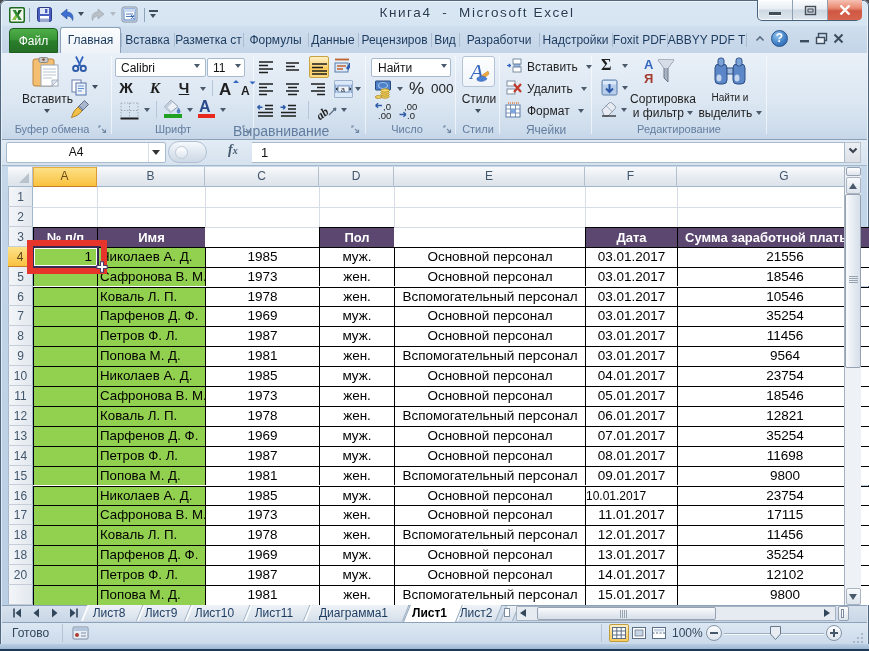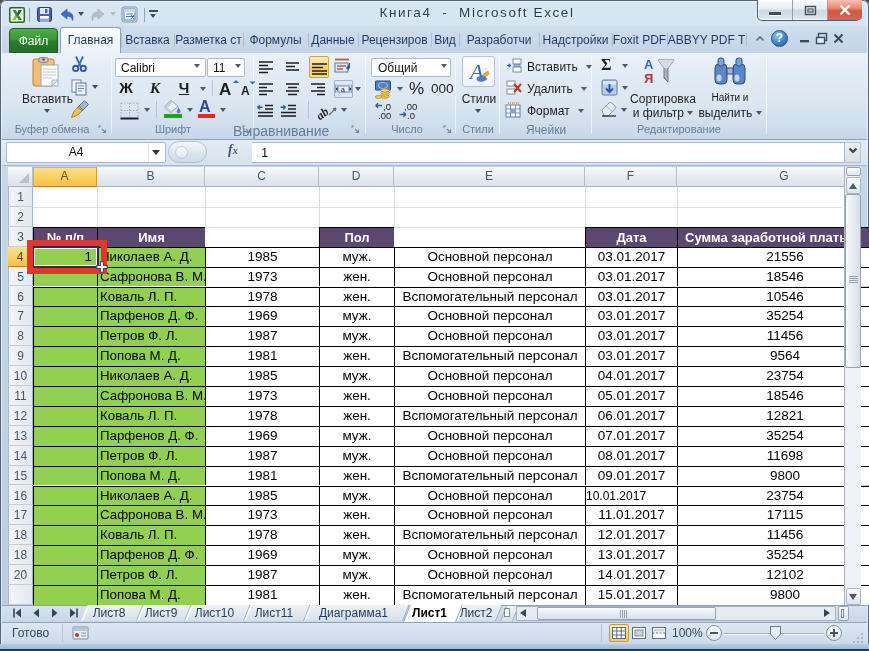--- a/index.html
+++ b/index.html
@@ -311,21 +311,21 @@
     </div>
 <div class="abs" style="left:308px;top:101px;width:1px;height:18px;background:#b6c6d8;"></div>
 <div class="abs" style="left:317px;top:100px;width:22px;height:20px;">
       <svg width="22" height="20" viewBox="0 0 22 20">
 <text x="0" y="16" font-size="12" font-weight="bold" font-style="italic" fill="#1e1e1e" transform="rotate(-38 8 14)" font-family="Liberation Serif">ab</text>
 <path d="M12 15 L19 8 M19 8 l-3 0.8 M19 8 l-0.8 3" stroke="#5a6e84" stroke-width="1.2" fill="none"></path>
 </svg>
     </div>
 <div class="abs" style="left:341px;top:108px;width:0;height:0;border-left:3.5px solid transparent;border-right:3.5px solid transparent;border-top:4px solid #4a5a6c;"></div>
 
-<div class="abs" style="left:371px;top:58px;width:80px;height:19px;background:#fff;border:1px solid #a7bace;border-radius:2px;font-size:12px;color:#111;padding:2px 0 0 6px;">Общий</div>
+<div class="abs" style="left:371px;top:58px;width:80px;height:19px;background:#fff;border:1px solid #a7bace;border-radius:2px;font-size:12px;color:#111;padding:2px 0 0 6px;">Найти</div>
 <div class="abs" style="left:441px;top:64px;width:0;height:0;border-left:3.5px solid transparent;border-right:3.5px solid transparent;border-top:4px solid #4a5a6c;"></div>
 <div class="abs" style="left:375px;top:80px;width:18px;height:19px;">
       <svg width="18" height="19" viewBox="0 0 18 19">
 <rect x="0.5" y="1" width="15" height="9" rx="0.5" fill="#4f81c8" stroke="#28497e"></rect>
 <ellipse cx="8" cy="5.5" rx="4.5" ry="3" fill="none" stroke="#9cc0ea" stroke-width="1.2"></ellipse>
 <g stroke="#b9952e" fill="#f7d869">
 <ellipse cx="10" cy="16.5" rx="4.2" ry="1.7"></ellipse>
           <ellipse cx="10" cy="14.5" rx="4.2" ry="1.7"></ellipse>
 <ellipse cx="10" cy="12.5" rx="4.2" ry="1.7"></ellipse>
           <ellipse cx="10" cy="10.5" rx="4.2" ry="1.7"></ellipse>

